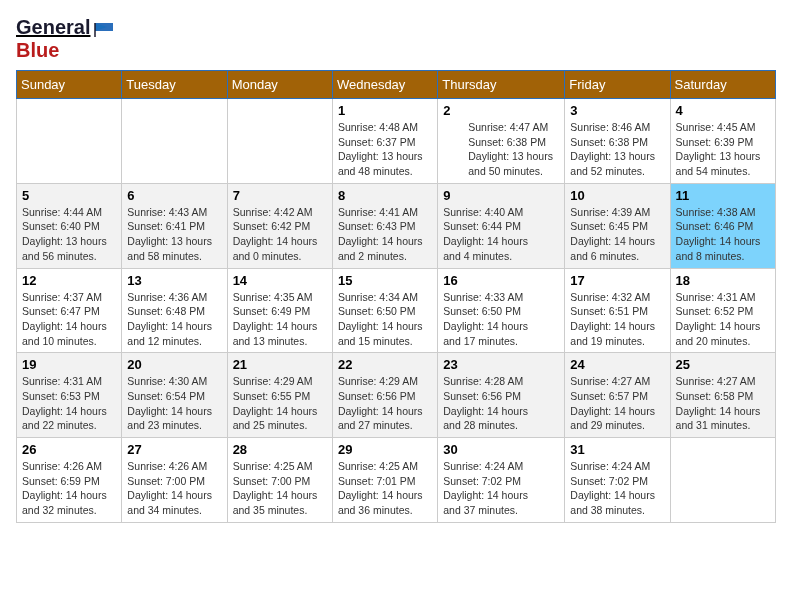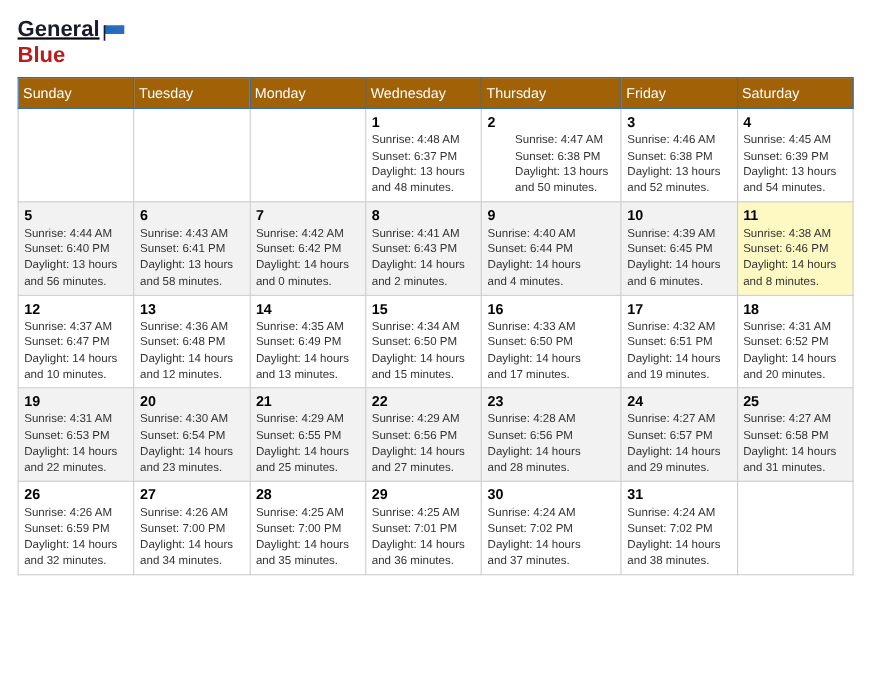--- a/index.html
+++ b/index.html
@@ -131,21 +131,21 @@
         </td>
         <td>
           <div class="day-number">2</div>
           <div class="day-info" style="white-space: pre-line; margin-left: 25px;">Sunrise: 4:47 AM
 Sunset: 6:38 PM
 Daylight: 13 hours
 and 50 minutes.</div>
         </td>
         <td>
           <div class="day-number">3</div>
-          <div class="day-info" style="white-space: pre-line;">Sunrise: 4:46 AM
+          <div class="day-info" style="white-space: pre-line;">Sunrise: 8:46 AM
 Sunset: 6:38 PM
 Daylight: 13 hours
 and 52 minutes.</div>
         </td>
         <td>
           <div class="day-number">4</div>
           <div class="day-info" style="white-space: pre-line;">Sunrise: 4:45 AM
 Sunset: 6:39 PM
 Daylight: 13 hours
 and 54 minutes.</div>
@@ -187,21 +187,21 @@
 Daylight: 14 hours
 and 4 minutes.</div>
         </td>
         <td style="background: rgb(242, 242, 242);">
           <div class="day-number">10</div>
           <div class="day-info" style="white-space: pre-line;">Sunrise: 4:39 AM
 Sunset: 6:45 PM
 Daylight: 14 hours
 and 6 minutes.</div>
         </td>
-        <td style="background: #fef9c3;">
+        <td style="background: #7dd3fc;">
           <div class="day-number">11</div>
           <div class="day-info" style="white-space: pre-line;">Sunrise: 4:38 AM
 Sunset: 6:46 PM
 Daylight: 14 hours
 and 8 minutes.</div>
         </td>
       </tr>
       <tr>
         <td>
           <div class="day-number">12</div>

